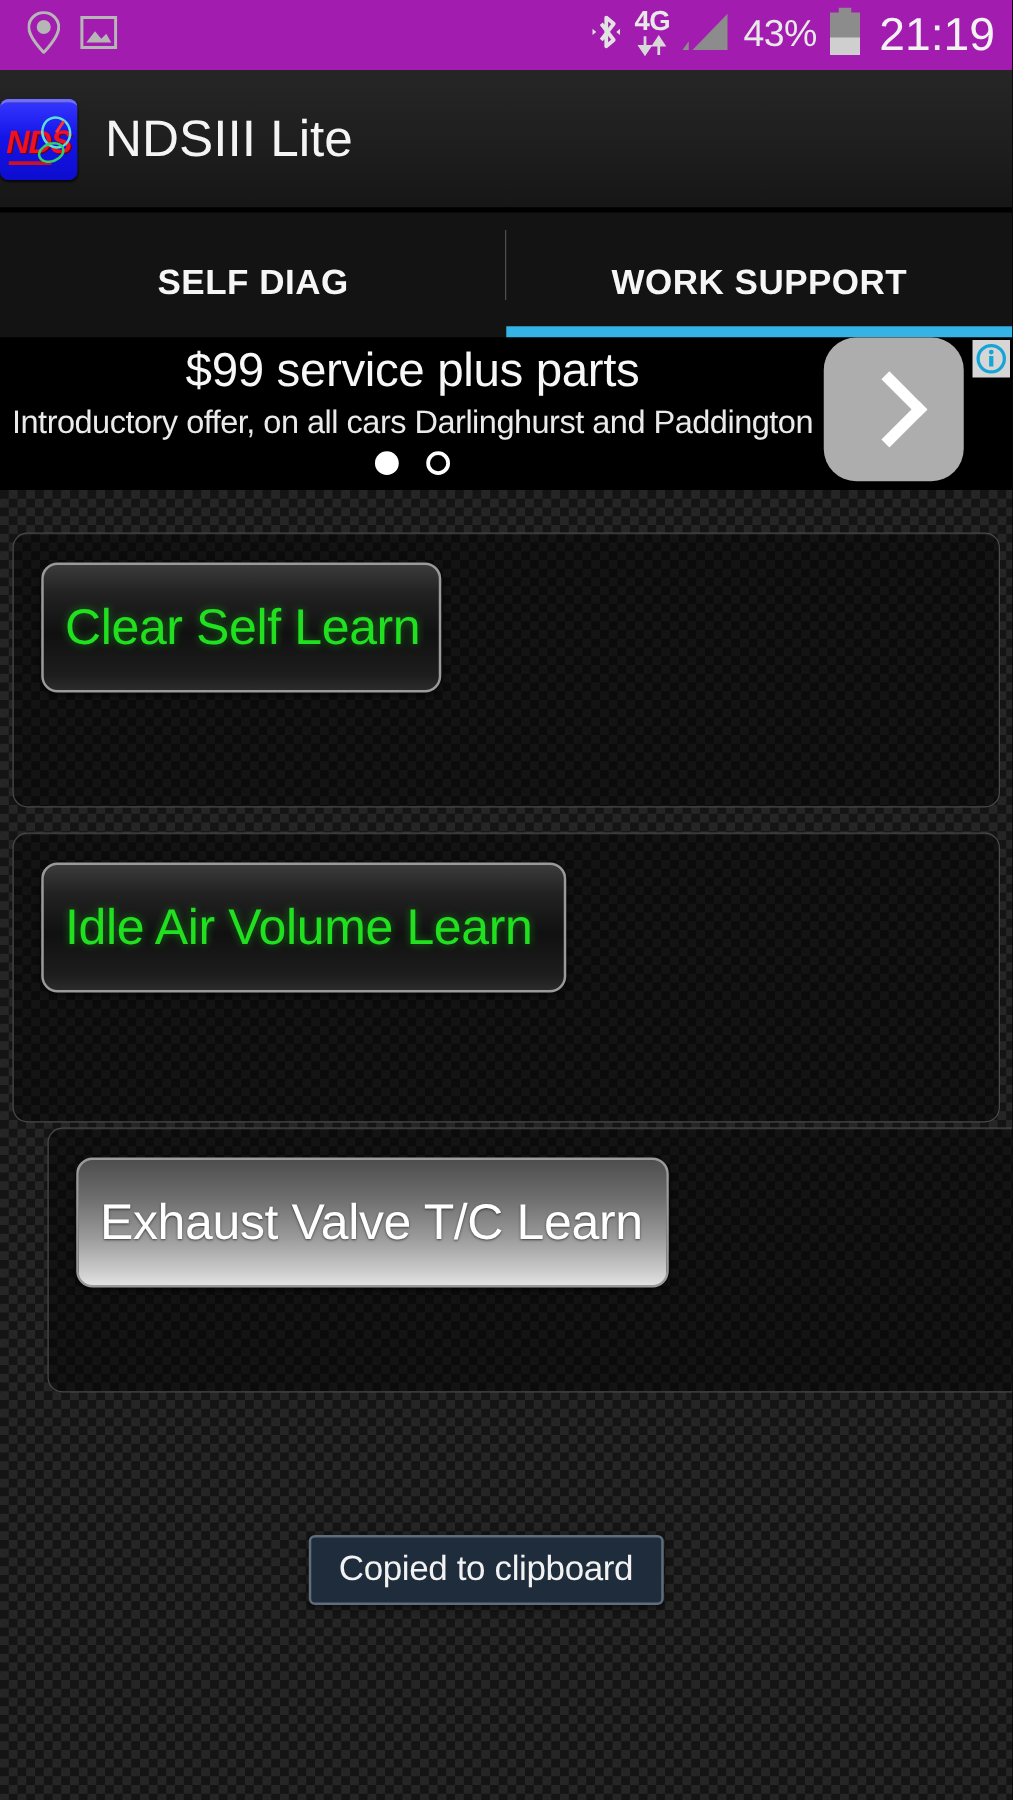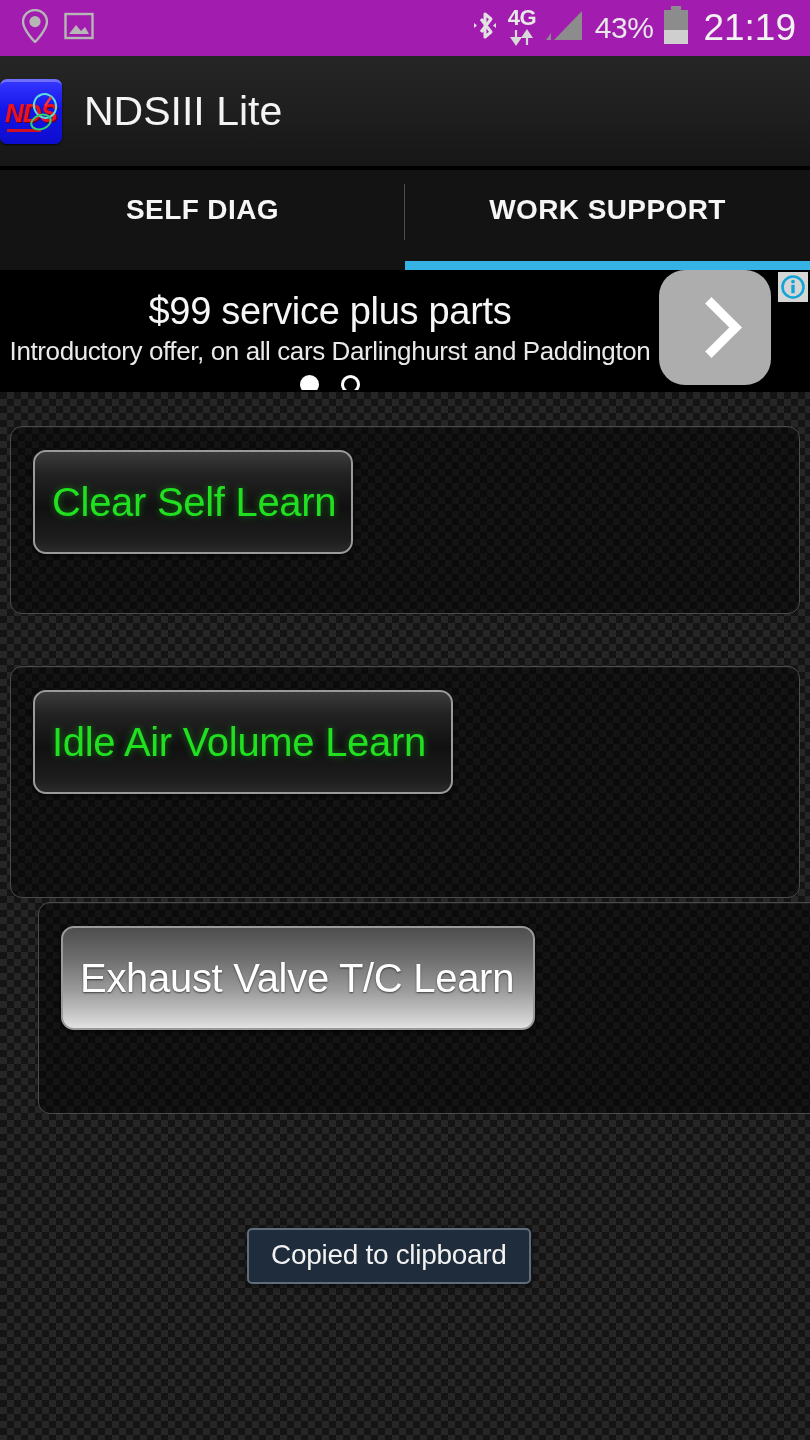--- a/index.html
+++ b/index.html
@@ -119,21 +119,21 @@
     width: 810px; height: 100px;
     background: #131313;
     display: flex;
   }
   .tab {
     flex: 1 1 0;
     position: relative;
     display: flex;
     align-items: flex-start;
     justify-content: center;
-    padding-top: 24px;
+    padding-top: 40px;
     box-sizing: border-box;
     cursor: pointer;
   }
   .tab-label {
     color: #f6f6f6;
     font-size: 28px;
     font-weight: bold;
     letter-spacing: 0.4px;
     font-family: "Liberation Sans", sans-serif;
     white-space: nowrap;
@@ -162,21 +162,21 @@
     overflow: hidden;
   }
   .ad-text {
     position: absolute;
     left: 0; top: 0;
     width: 660px; height: 120px;
     display: flex;
     flex-direction: column;
     align-items: center;
     justify-content: flex-start;
-    padding-top: 20px;
+    padding-top: 6px;
     box-sizing: border-box;
   }
   .ad-title {
     color: #f7f7f7;
     font-size: 38px;
     letter-spacing: -0.3px;
     font-family: "Liberation Sans", sans-serif;
     white-space: nowrap;
   }
   .ad-sub {
@@ -411,21 +411,21 @@
   <div class="ad-info">
     <svg width="26" height="26" viewBox="0 0 26 26">
       <circle cx="13" cy="13" r="10.5" fill="none" stroke="#14a5d6" stroke-width="2.6"></circle>
       <circle cx="13" cy="7.6" r="1.9" fill="#14a5d6"></circle>
       <rect x="11.3" y="10.8" width="3.4" height="8.4" fill="#14a5d6"></rect>
     </svg>
   </div>
 
   <div class="content">
 
-    <div class="card" style="top:34px; height:188px;">
+    <div class="card" style="top:34px; height:220px;">
       <div class="btn dark" style="width:320px;">
         <span class="btn-label">Clear Self Learn</span>
       </div>
     </div>
 
     <div class="card" style="top:274px; height:232px;">
       <div class="btn dark" style="width:420px;">
         <span class="btn-label">Idle Air Volume Learn</span>
       </div>
     </div>

